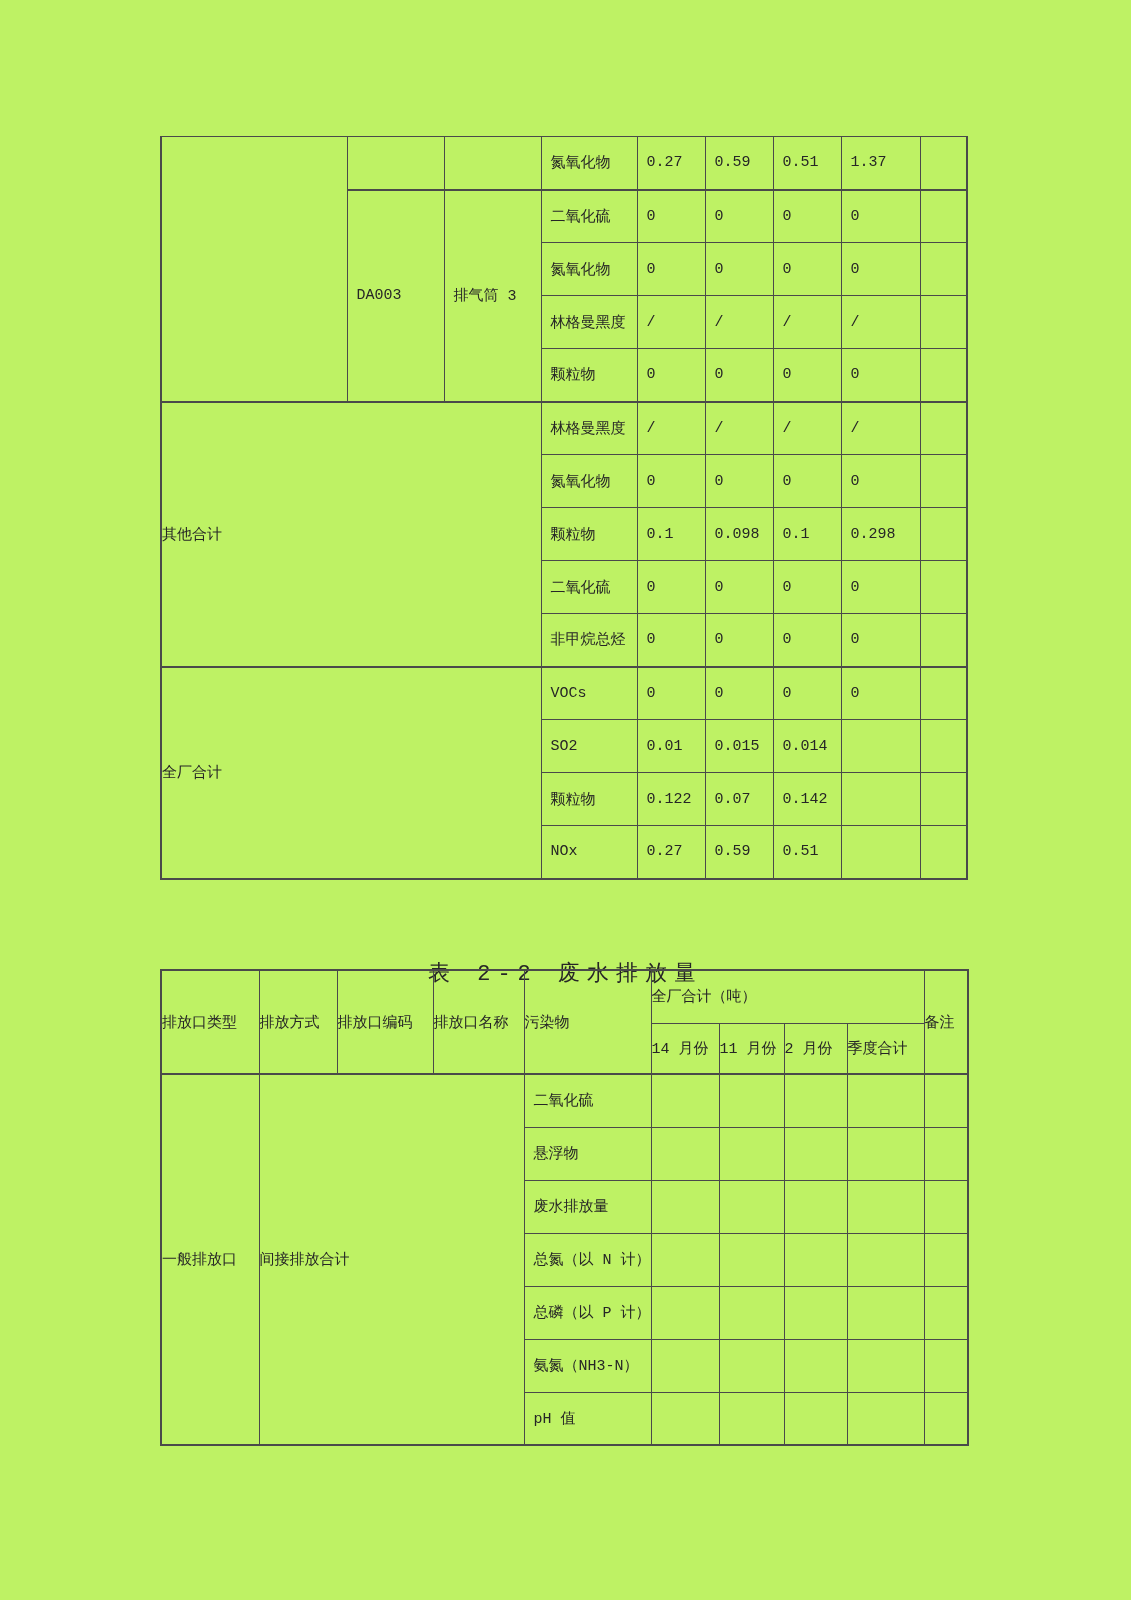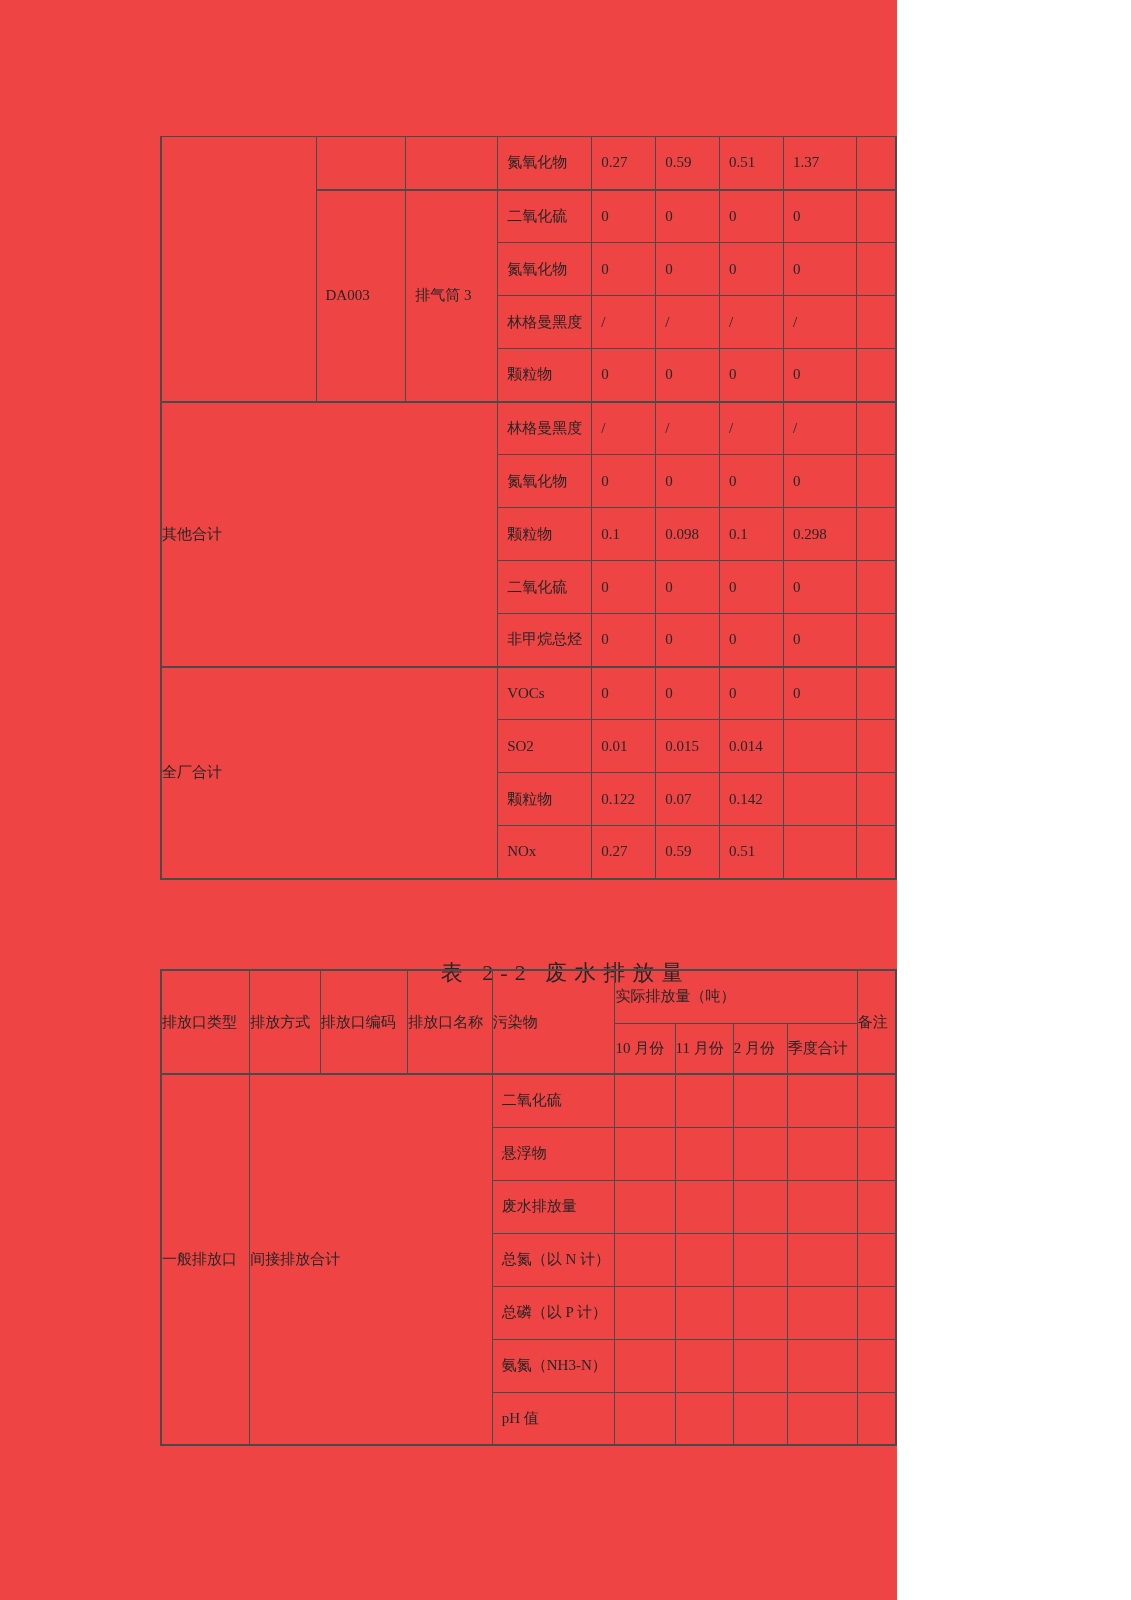--- a/index.html
+++ b/index.html
@@ -1,20 +1,20 @@
 <!DOCTYPE html>
 <html><head>
 <meta charset="utf-8">
 <style>
   html,body{margin:0;padding:0;background:#ffffff;}
   .page{
     position:relative;
-    width:897px;height:1600px;
-    background:#ef4444;
-    font-family:Liberation Serif, serif;
+    width:1131px;height:1600px;
+    background:#bef264;
+    font-family:Liberation Mono, monospace;
     color:#262626;
     overflow:hidden;
   }
   table{
     border-collapse:collapse;
     table-layout:fixed;
     position:absolute;
     left:160px;
     border:2px solid #4a4a4a;
   }
@@ -201,25 +201,25 @@
         <col style="width:77px">
       <col style="width:44px">
     </colgroup>
     <tbody>
         <tr class="hd1">
       <td class="ctr" rowspan="2">排放口类型</td>
       <td class="ctr" rowspan="2">排放方式</td>
       <td class="ctr" rowspan="2">排放口编码</td>
       <td class="ctr" rowspan="2">排放口名称</td>
       <td class="ctr" rowspan="2">污染物</td>
-      <td class="ctr" colspan="4">实际排放量（吨）</td>
+      <td class="ctr" colspan="4">全厂合计（吨）</td>
       <td class="ctr" rowspan="2">备注</td>
     </tr>
     <tr class="hd2">
-      <td class="ctr">10 月份</td>
+      <td class="ctr">14 月份</td>
       <td class="ctr">11 月份</td>
       <td class="ctr">2 月份</td>
       <td class="ctr">季度合计</td>
     </tr>
     <tr class="bd thick">
       <td class="ctr" rowspan="7">一般排放口</td>
       <td class="ctr" colspan="3" rowspan="7">间接排放合计</td>
       <td class="pad">二氧化硫</td>
       <td></td>
       <td></td>

